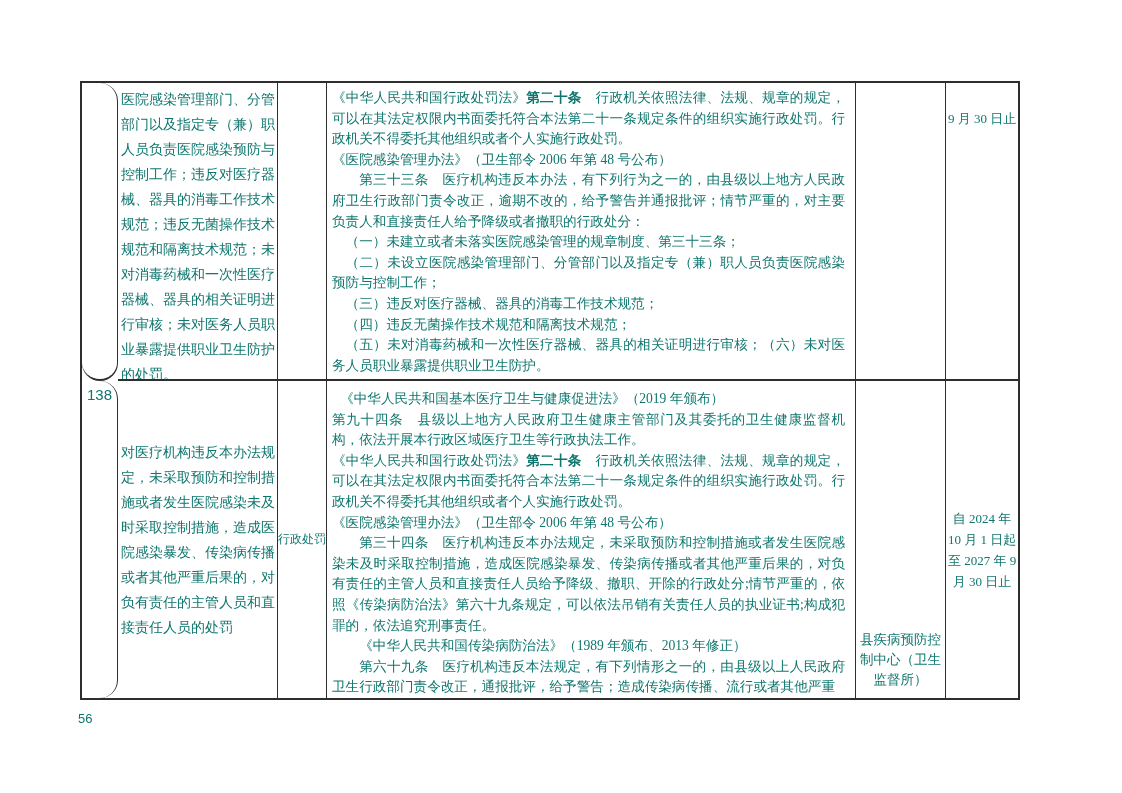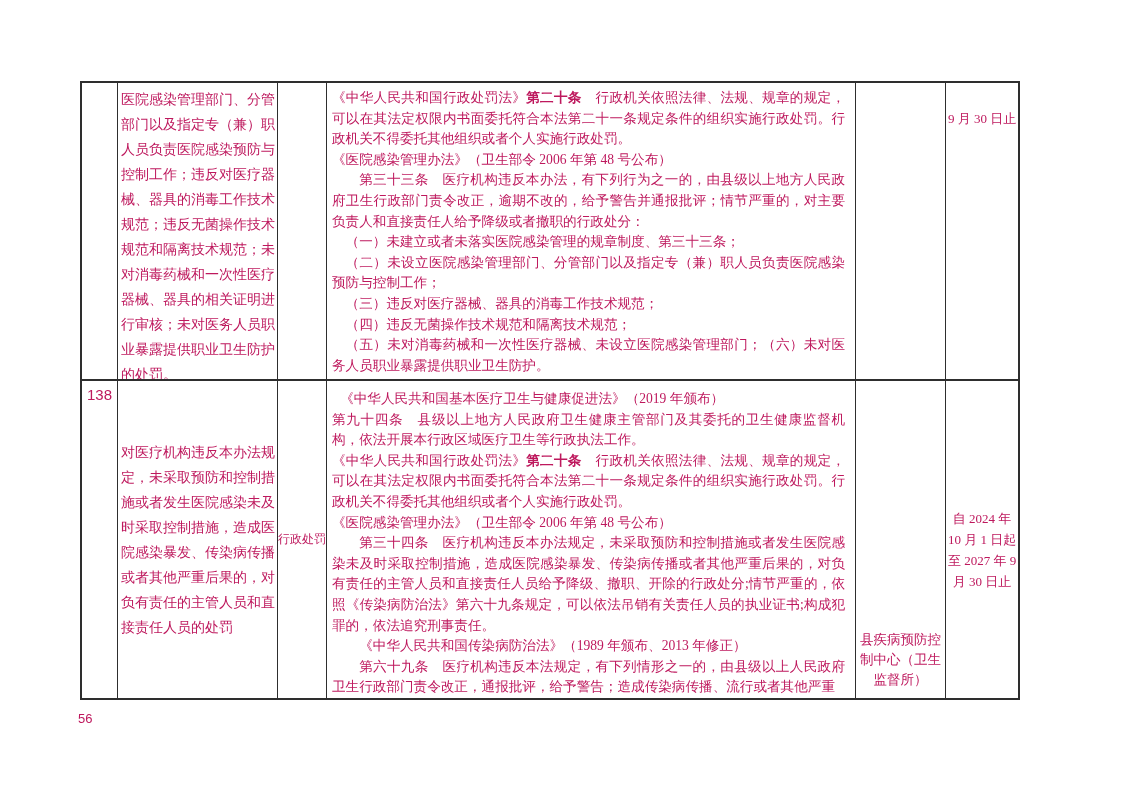--- a/index.html
+++ b/index.html
@@ -1,37 +1,37 @@
 <!DOCTYPE html>
 <html><head>
 <meta charset="utf-8">
 <style>
   html,body { margin:0; padding:0; background:#888; }
   .page {
     position:relative; width:1122px; height:793px; background:#ffffff;
-    font-family:"Liberation Serif","DejaVu Serif",serif; color:#be185d;
+    font-family:"Liberation Serif","DejaVu Serif",serif; color:#0f766e;
     overflow:hidden; margin:0 auto;
   }
   .tbl {
     position:absolute; left:80px; top:81px; width:936px;
     display:grid;
     grid-template-columns:36px 160px 49px 529px 90px 72px;
     grid-template-rows:298px 317px;
     border:2px solid #2e2e2e;
   }
   .cell {
     box-sizing:border-box; overflow:hidden;
     border-right:1px solid #2e2e2e; border-bottom:1px solid #2e2e2e;
   }
   .cell.lastcol { border-right:none; }
   .cell.r1 { border-bottom:2px solid #2e2e2e; }
   .cell.r2 { border-bottom:none; }
   
   .c-no { font-family:"Liberation Sans","DejaVu Sans",sans-serif; font-size:15px;
-          text-align:center; padding-top:5px; }
+          text-align:center; padding-top:5px;border-radius:18px; }
   
   .c-item { font-size:14px; line-height:25px; padding:4px 2px 0 3px;
             text-align:justify; }
   .c-item.center { display:flex; align-items:center; padding-top:0; }
   
   .c-type { display:flex; align-items:center; justify-content:center;
             font-size:12px; white-space:nowrap; }
   
   .c-legal { font-size:13.6px; line-height:20.6px; padding:5px 10px 0 5px; }
   .c-legal.r2 { padding-top:8px; }
@@ -68,21 +68,21 @@
     <div class="cell r1 c-type"></div>
 
     <div class="cell r1 c-legal">
       <p class="i0"><span>《中华人民共和国行政处罚法》</span><b>第二十条</b><span>　行政机关依照法律、法规、规章的规定，可以在其法定权限内书面委托符合本法第二十一条规定条件的组织实施行政处罚。行政机关不得委托其他组织或者个人实施行政处罚。</span></p>
       <p class="i0">《医院感染管理办法》（卫生部令 2006 年第 48 号公布）</p>
       <p class="i2">第三十三条　医疗机构违反本办法，有下列行为之一的，由县级以上地方人民政府卫生行政部门责令改正，逾期不改的，给予警告并通报批评；情节严重的，对主要负责人和直接责任人给予降级或者撤职的行政处分：</p>
       <p class="i1">（一）未建立或者未落实医院感染管理的规章制度、第三十三条；</p>
       <p class="i1">（二）未设立医院感染管理部门、分管部门以及指定专（兼）职人员负责医院感染预防与控制工作；</p>
       <p class="i1">（三）违反对医疗器械、器具的消毒工作技术规范；</p>
       <p class="i1">（四）违反无菌操作技术规范和隔离技术规范；</p>
-      <p class="i1">（五）未对消毒药械和一次性医疗器械、未设立医院感染管理部门；（六）未对医务人员职业暴露提供职业卫生防护。</p>
+      <p class="i1">（五）未对消毒药械和一次性医疗器械、器具的相关证明进行审核；（六）未对医务人员职业暴露提供职业卫生防护。</p>
     </div>
 
     <div class="cell r1 c-agency"></div>
 
     <div class="cell r1 lastcol c-period topalign">9 月 30 日止</div>
 
     <div class="cell r2 c-no">138</div>
 
     <div class="cell r2 c-item center">
       <div>对医疗机构违反本办法规定，未采取预防和控制措施或者发生医院感染未及时采取控制措施，造成医院感染暴发、传染病传播或者其他严重后果的，对负有责任的主管人员和直接责任人员的处罚</div>

